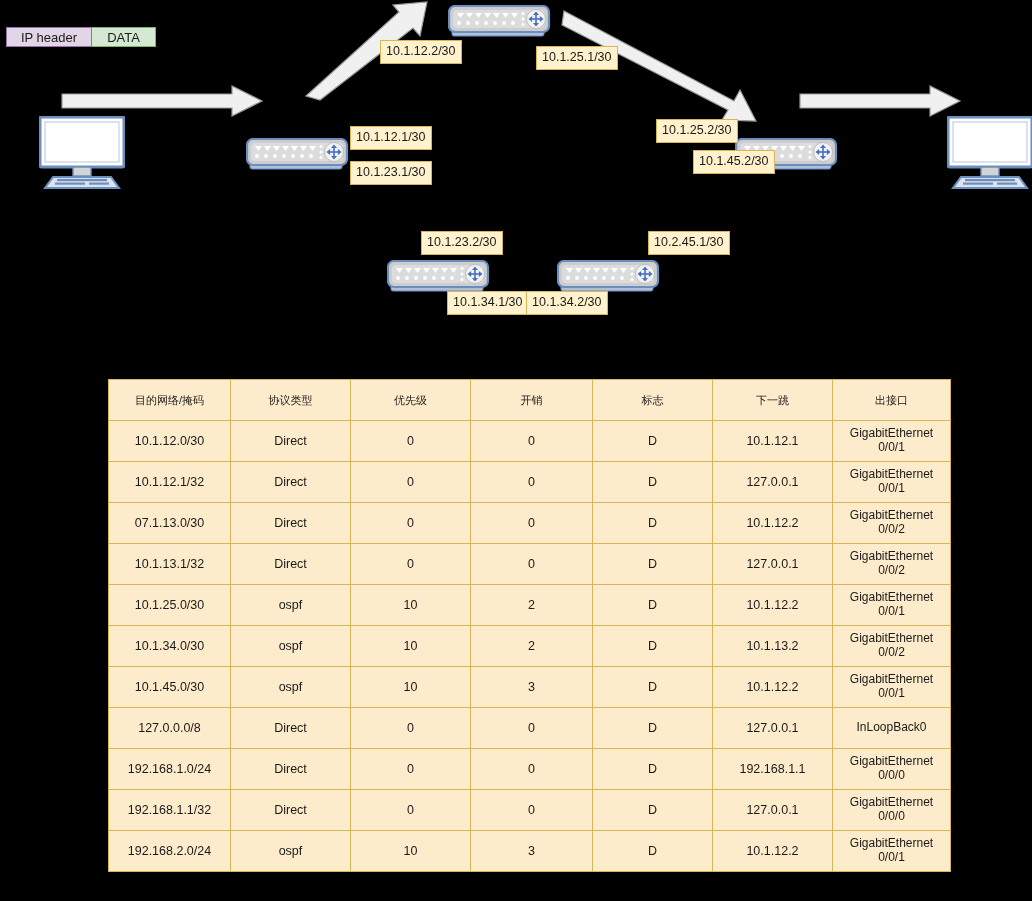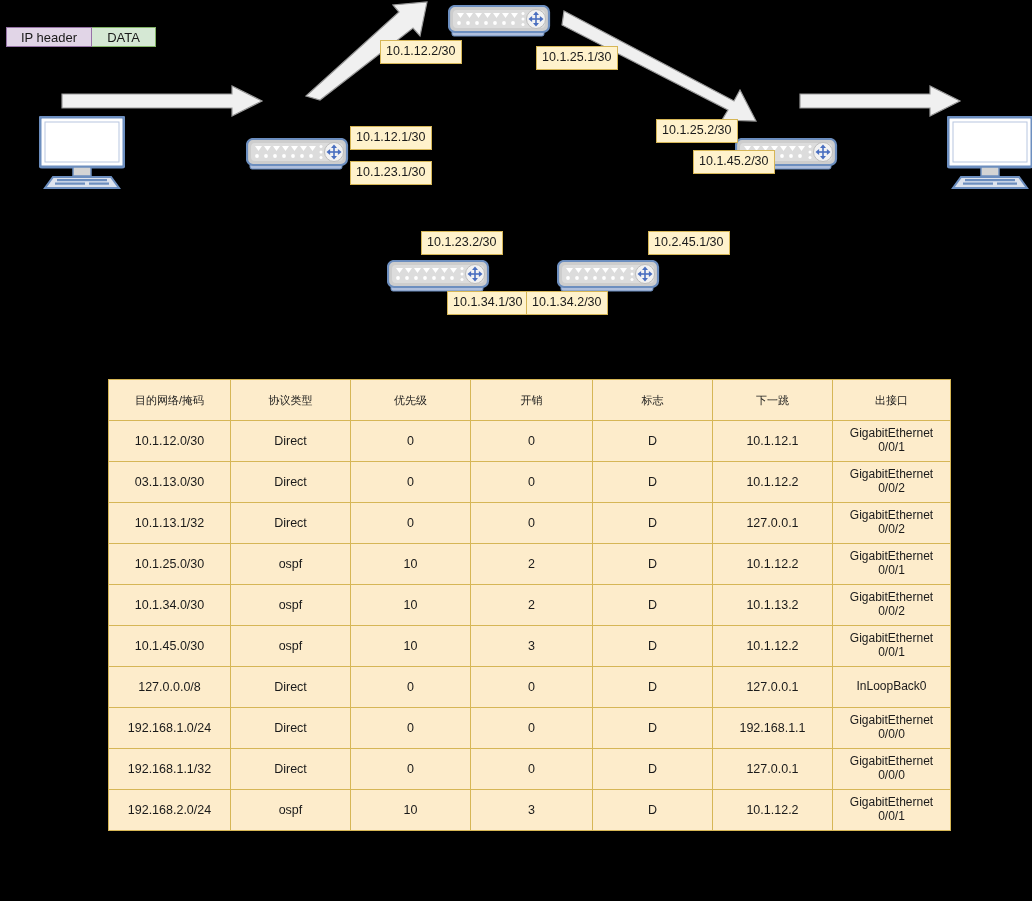--- a/index.html
+++ b/index.html
@@ -347,21 +347,30 @@
         <tr>
           <td>10.1.12.0/30</td>
           <td>Direct</td>
           <td>0</td>
           <td>0</td>
           <td>D</td>
           <td>10.1.12.1</td>
           <td class="iface">GigabitEthernet<br>0/0/1</td>
         </tr>
         <tr>
-          <td>03.1.13.0/30</td>
+          <td>10.1.12.1/32</td>
+          <td>Direct</td>
+          <td>0</td>
+          <td>0</td>
+          <td>D</td>
+          <td>127.0.0.1</td>
+          <td class="iface">GigabitEthernet<br>0/0/1</td>
+        </tr>
+        <tr>
+          <td>07.1.13.0/30</td>
           <td>Direct</td>
           <td>0</td>
           <td>0</td>
           <td>D</td>
           <td>10.1.12.2</td>
           <td class="iface">GigabitEthernet<br>0/0/2</td>
         </tr>
         <tr>
           <td>10.1.13.1/32</td>
           <td>Direct</td>

